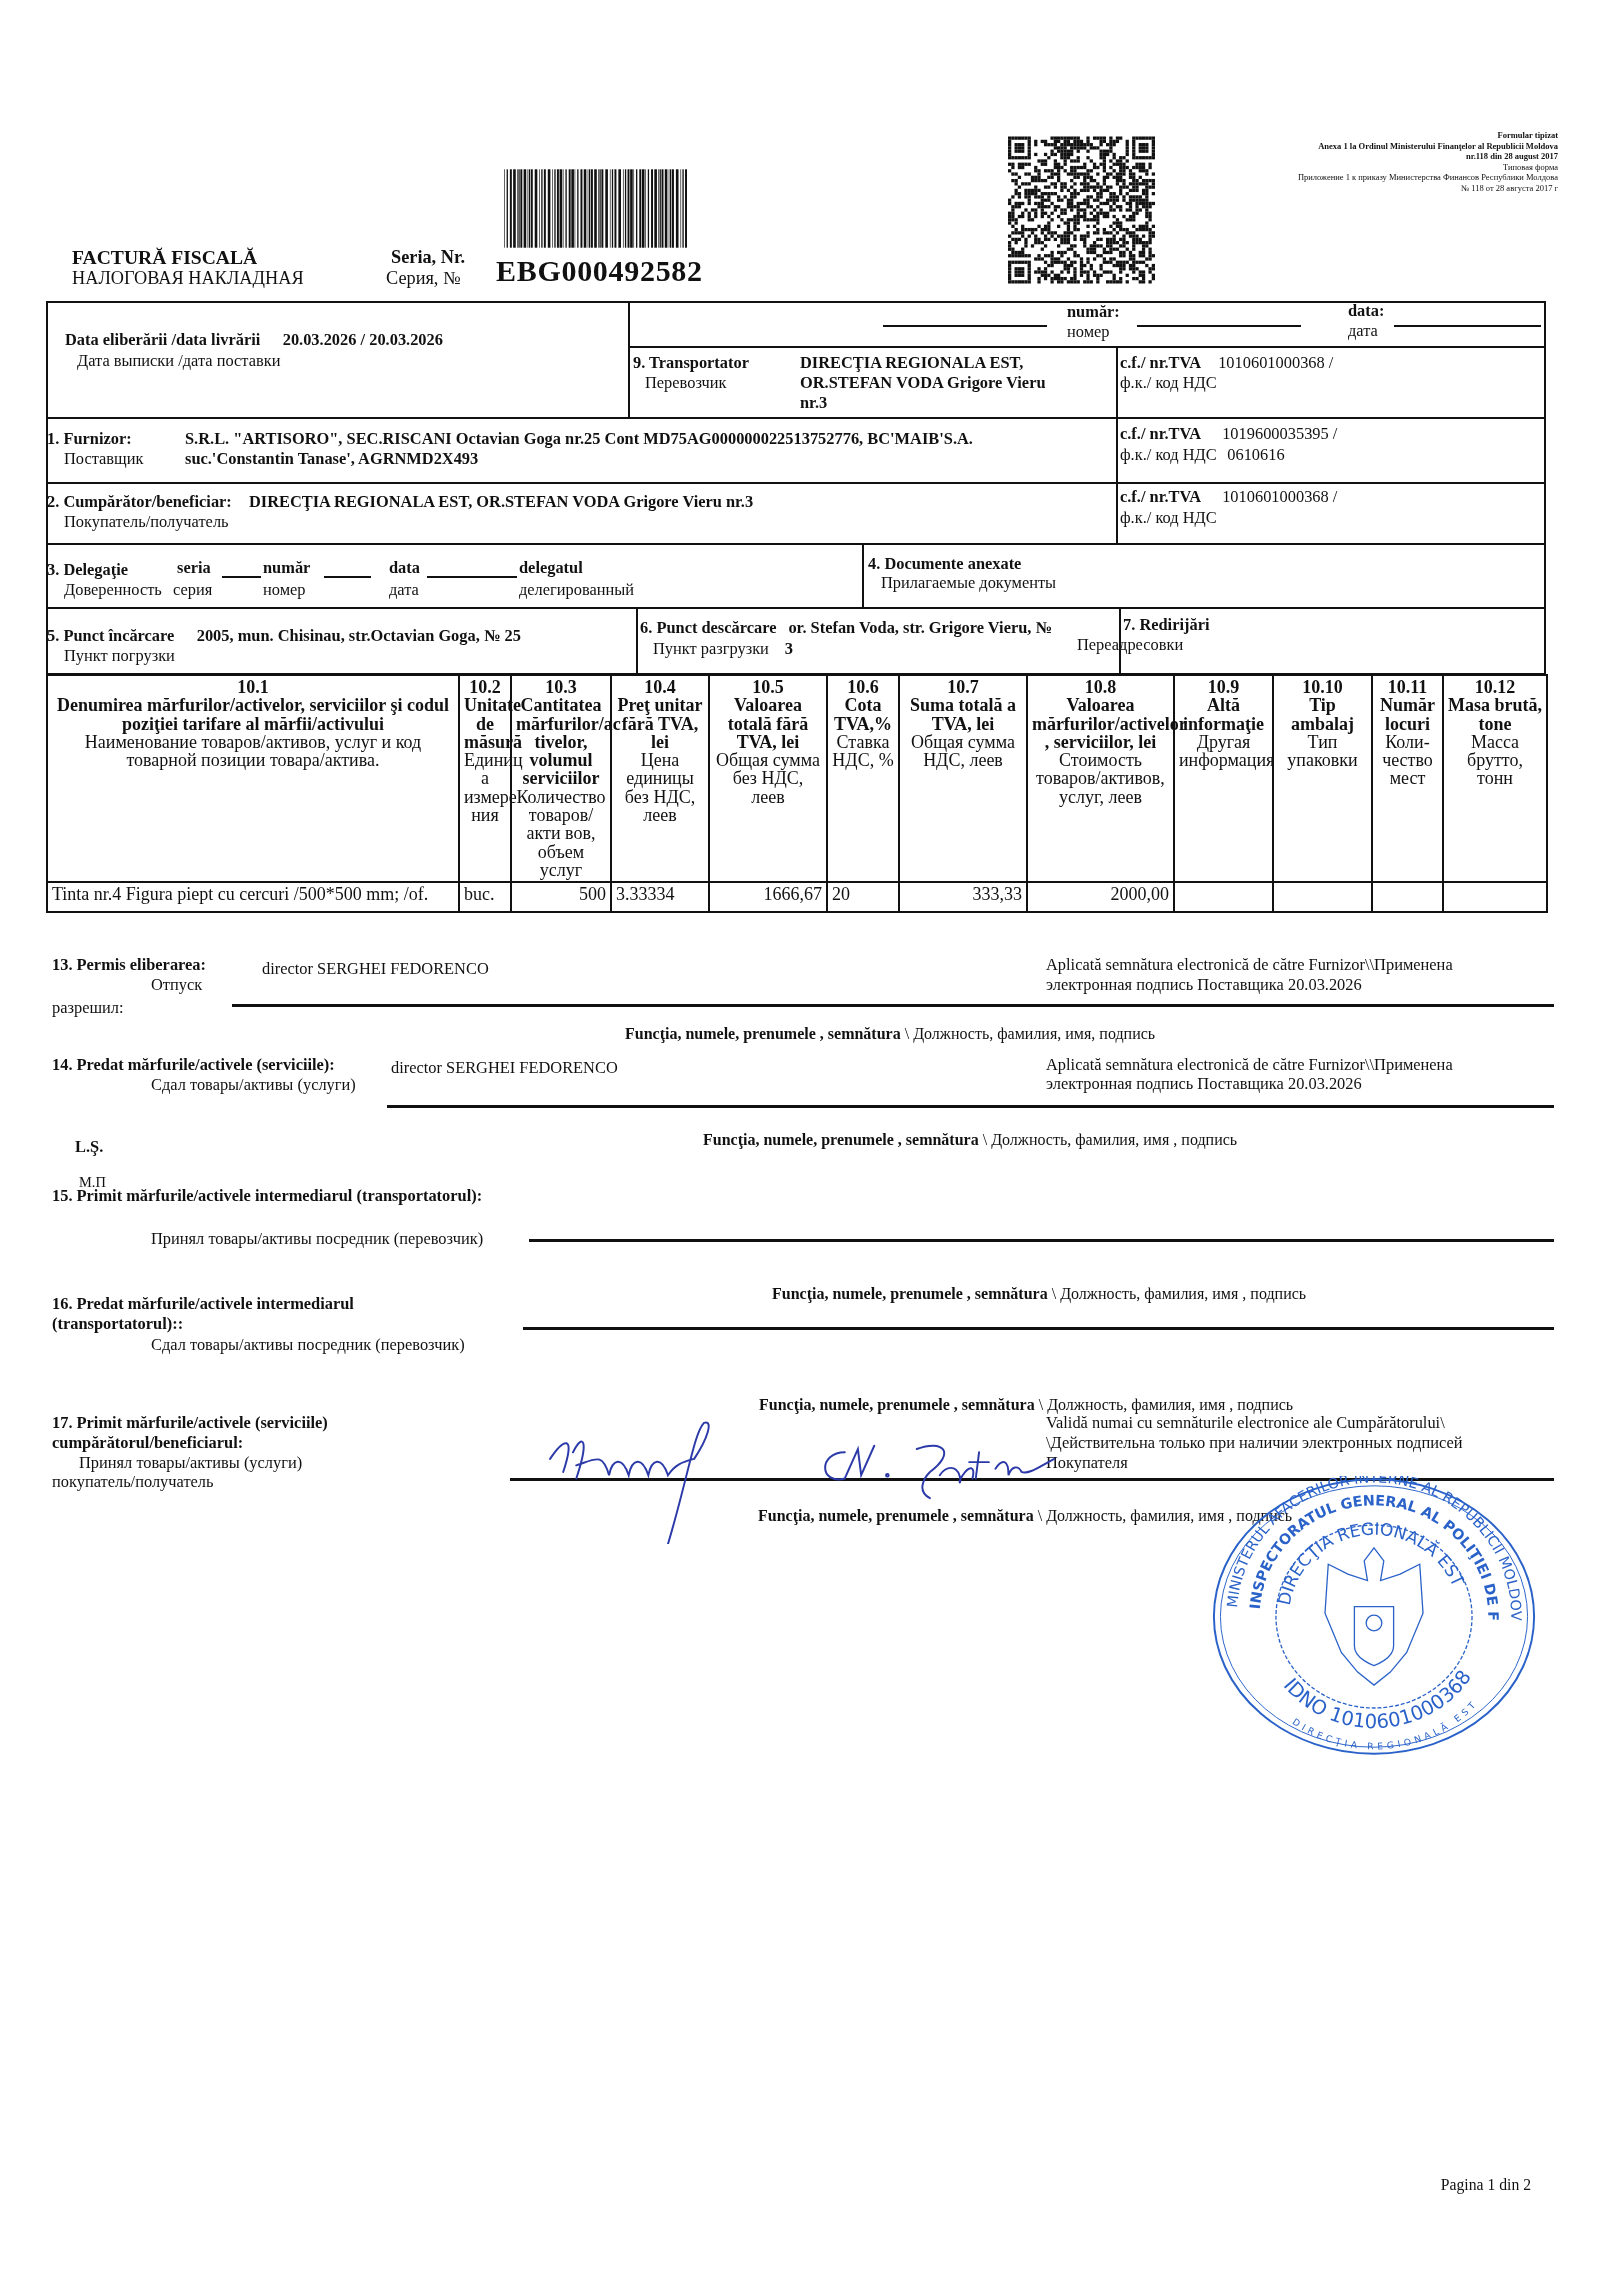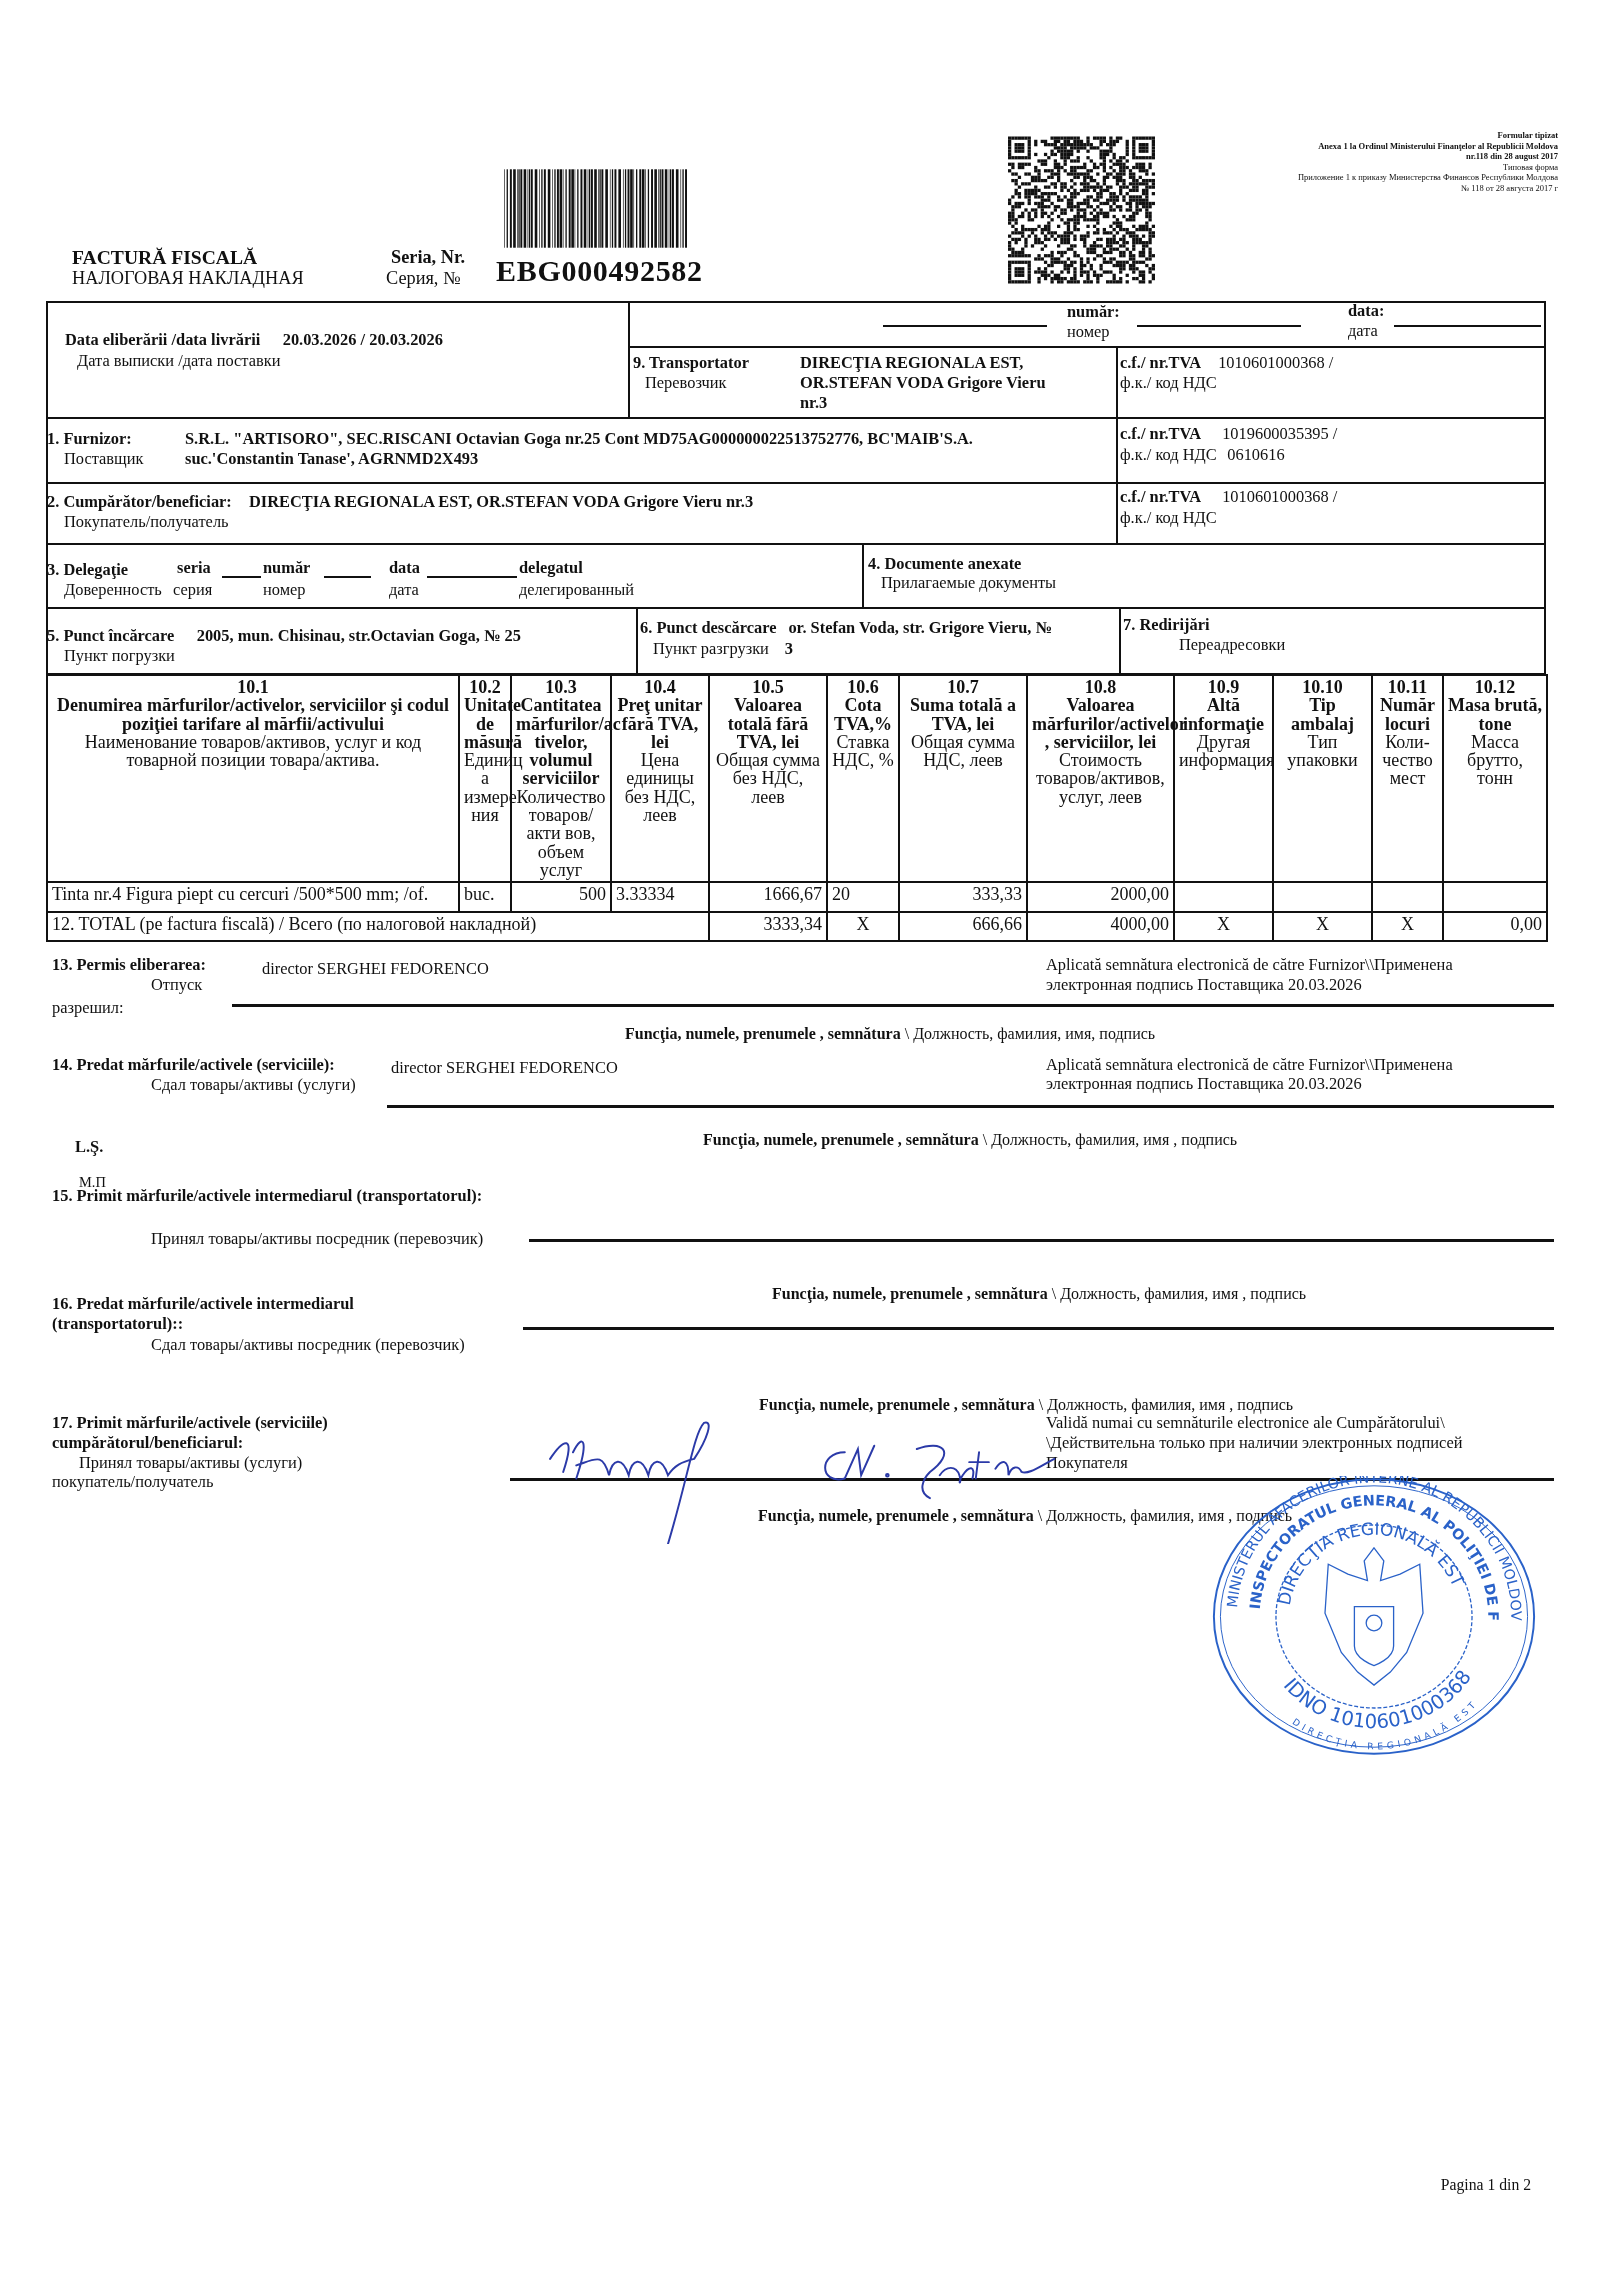--- a/index.html
+++ b/index.html
@@ -1224,21 +1224,21 @@
 <div class="lbl bold" style="left:640px; top:618px;">
   <span>6. Punct descărcare</span>
   <span style="margin-left:7.9px;">or. Stefan Voda, str. Grigore Vieru, №</span>
 </div>
 <div class="lbl" style="left:653px; top:639px;">
   <span>Пункт разгрузки</span>
   <b style="margin-left:11.8px;">3</b>
 </div>
 
 <div class="lbl bold" style="left:1123px; top:615px;">7. Redirijări</div>
-<div class="lbl" style="left:1179px; top:635px;">Переадресовки</div>
+<div class="lbl" style="left:1077px; top:635px;">Переадресовки</div>
 
 <table class="items">
   <colgroup>
     <col style="width:412px">
       <col style="width:52px">
       <col style="width:100px">
       <col style="width:98px">
     <col style="width:118px">
       <col style="width:72px">
       <col style="width:128px">
@@ -1272,31 +1272,20 @@
         <td>3.33334</td>
         <td class="num">1666,67</td>
         <td>20</td>
         <td class="num">333,33</td>
         <td class="num">2000,00</td>
         <td></td>
         <td></td>
         <td></td>
         <td class="num"></td>
       </tr>
-      <tr class="row">
-        <td colspan="4">12. TOTAL (pe factura fiscală) / Всего (по налоговой накладной)</td>
-        <td class="num">3333,34</td>
-        <td class="ctr">X</td>
-        <td class="num">666,66</td>
-        <td class="num">4000,00</td>
-        <td class="ctr">X</td>
-        <td class="ctr">X</td>
-        <td class="ctr">X</td>
-        <td class="num">0,00</td>
-      </tr>
     </tbody>
 </table>
 
 <div class="lbl bold" style="left:52px; top:955px;">13. Permis eliberarea:</div>
 <div class="lbl" style="left:151px; top:975px;">Отпуск</div>
 <div class="lbl" style="left:52px; top:998px;">разрешил:</div>
 <div class="lbl" style="left:262px; top:959px;">director SERGHEI FEDORENCO</div>
 <div class="lbl" style="left:1046px; top:955px;">Aplicată semnătura electronică de către Furnizor\\Применена</div>
 <div class="lbl" style="left:1046px; top:975px;">электронная подпись Поставщика 20.03.2026</div>
 <div class="sig-line" style="left:232px; top:1004px; width:1322px;"></div>

